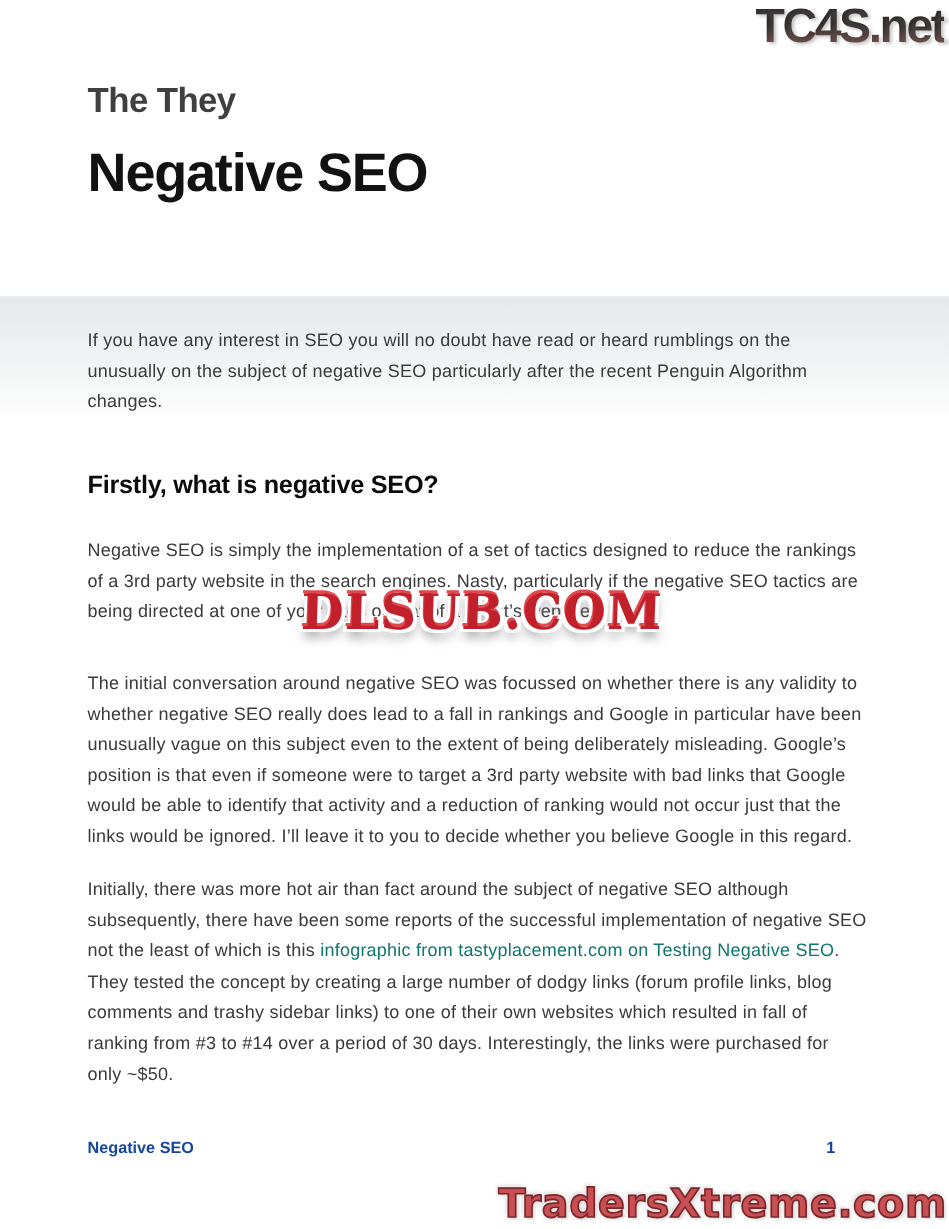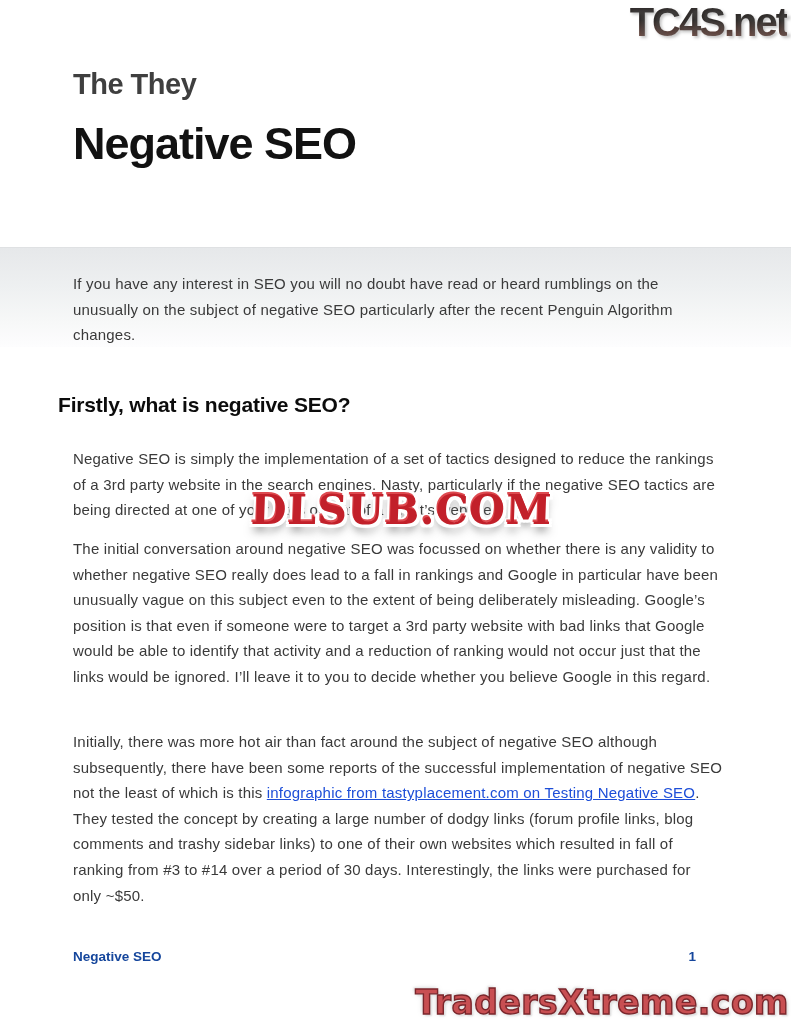--- a/index.html
+++ b/index.html
@@ -65,36 +65,35 @@
     position: absolute;
     left: 73px;
     width: 650px;
     font-size: 15px;
     line-height: 25.6px;
     color: #3a3a3a;
     letter-spacing: 0.2px;
   }
   .p-intro   { top: 271px; }
   .p-def     { top: 446px; }
-  .p-conv    { top: 536px; }
+  .p-conv    { top: 557px; }
   .p-reports { top: 729px; }
 
   .section-heading {
     position: absolute;
-    left: 58px;
+    left: 73px;
     top: 393px;
     font-size: 21px;
     font-weight: 700;
     color: #0c0c0c;
     letter-spacing: -0.2px;
   }
 
   .doc-link {
-    color: #1d4ed8;
-    text-decoration: underline;
+    color: #0f766e;
     cursor: pointer;
   }
 
   
   .dlsub {
     position: absolute;
     left: 251px;
     top: 486px;
     font-family: "DejaVu Serif", serif;
     font-weight: 900;

